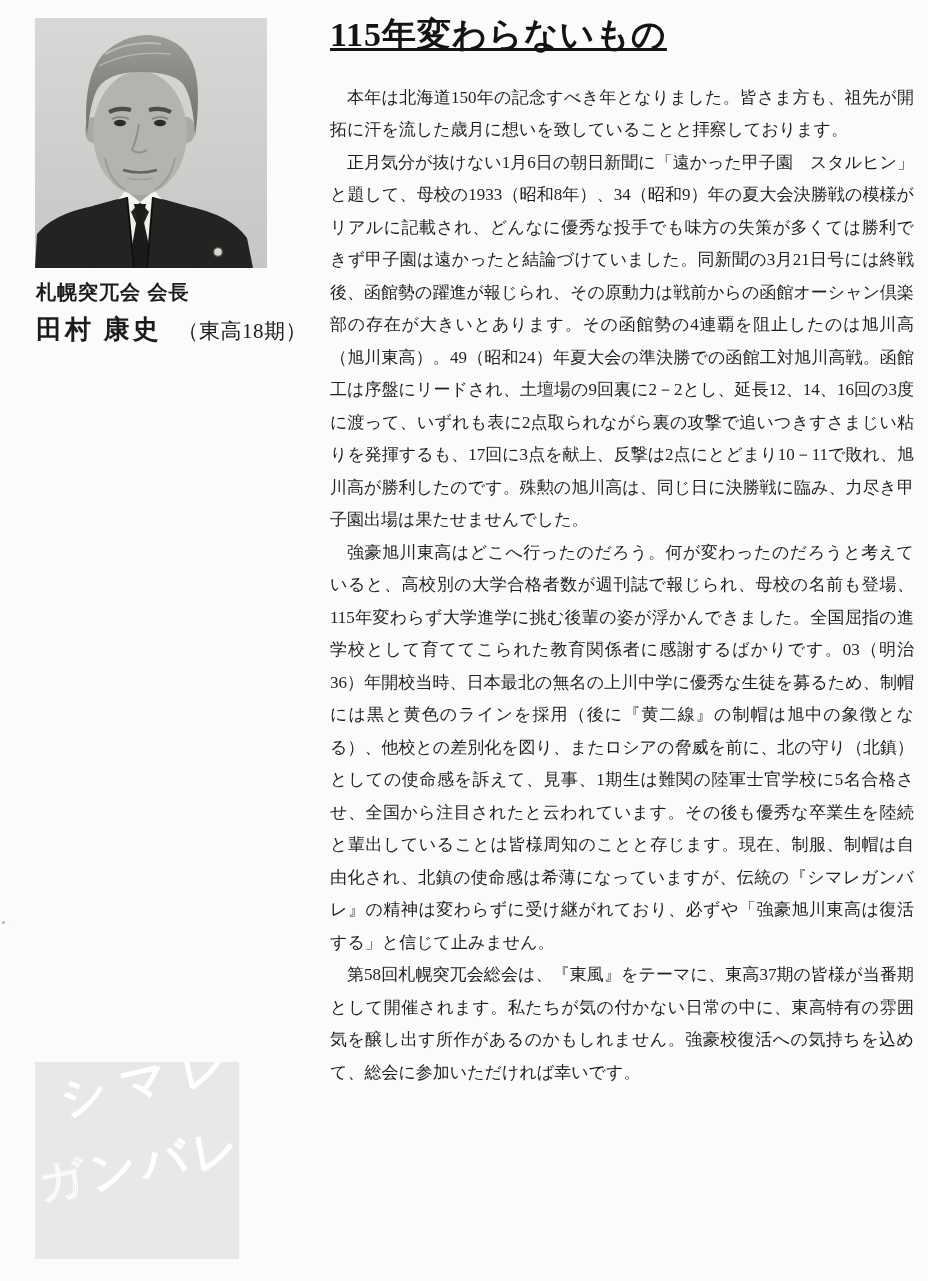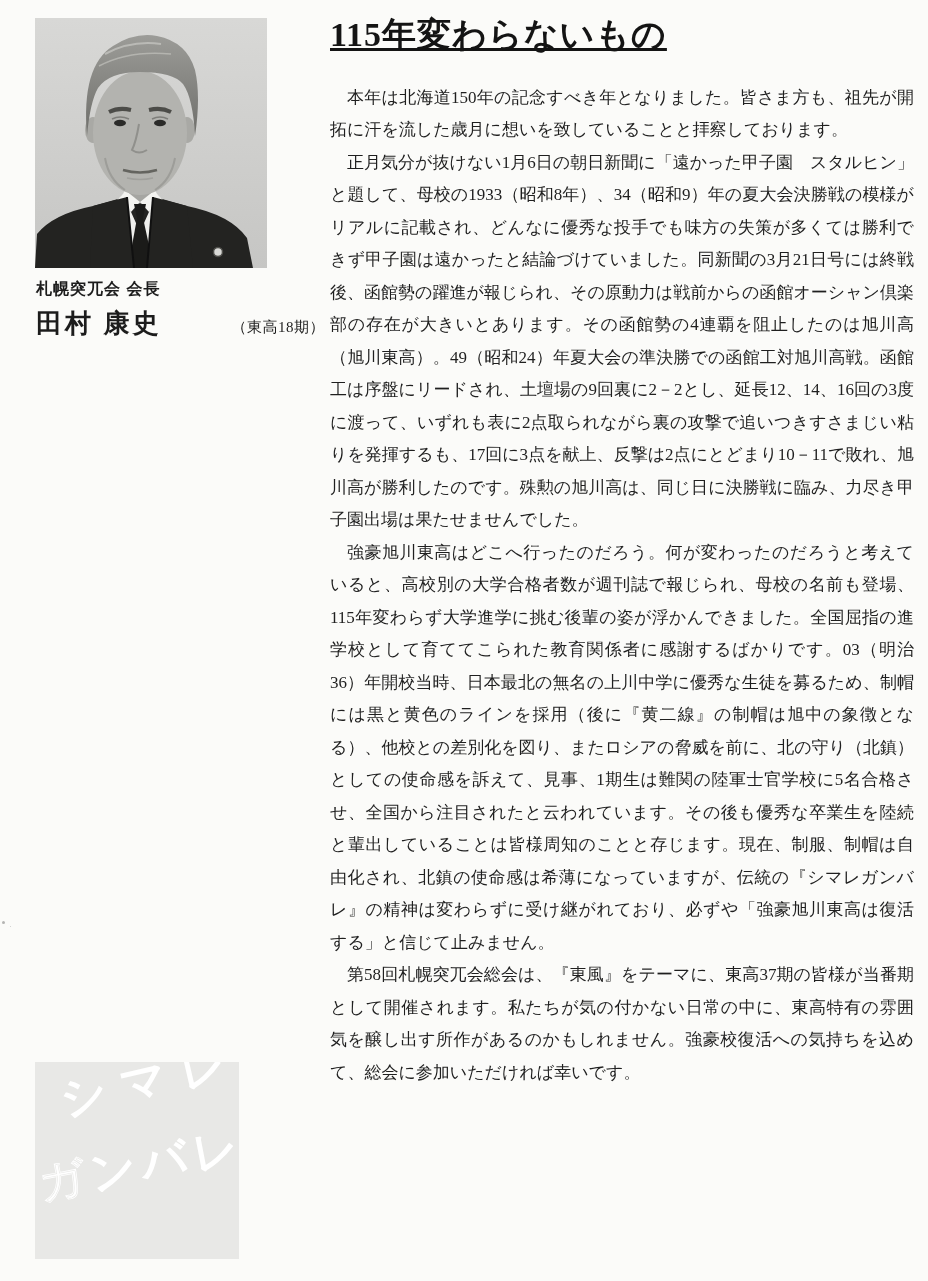--- a/index.html
+++ b/index.html
@@ -26,39 +26,38 @@
 
   .caption {
     position: absolute;
     left: 36px; top: 279px;
     width: 270px;
     color: #1c1c1c;
   }
   .caption .org {
     font-family: "Liberation Sans", "DejaVu Sans", sans-serif;
     font-weight: 700;
-    font-size: 16px;
+    font-size: 20px;
     letter-spacing: 1px;
   }
   .caption .name-row {
     margin-top: 6px;
     display: flex;
     align-items: baseline;
-    gap: 22px;
+    gap: 16px;
     white-space: nowrap;
   }
   .caption .name {
     font-weight: 700;
     font-size: 26px;
     letter-spacing: 3px;
   }
   .caption .class-note {
-    font-size: 15px;
+    font-size: 21px;
     letter-spacing: 0.5px;
-    margin-left: 48px;
   }
 
   .slogan {
     position: absolute;
     left: 35px; top: 1062px;
     width: 204px; height: 197px;
     background: #e8e8e6;
     overflow: hidden;
   }
   .slogan span {

